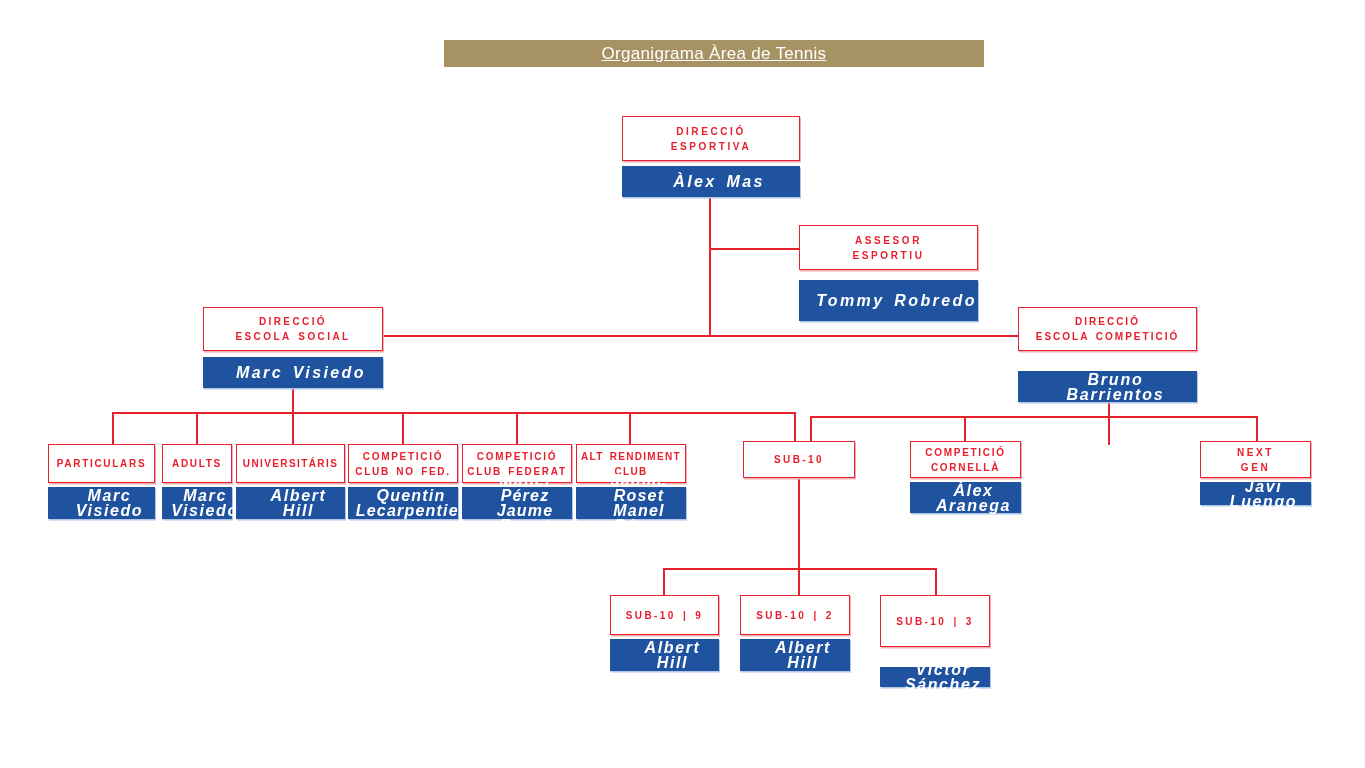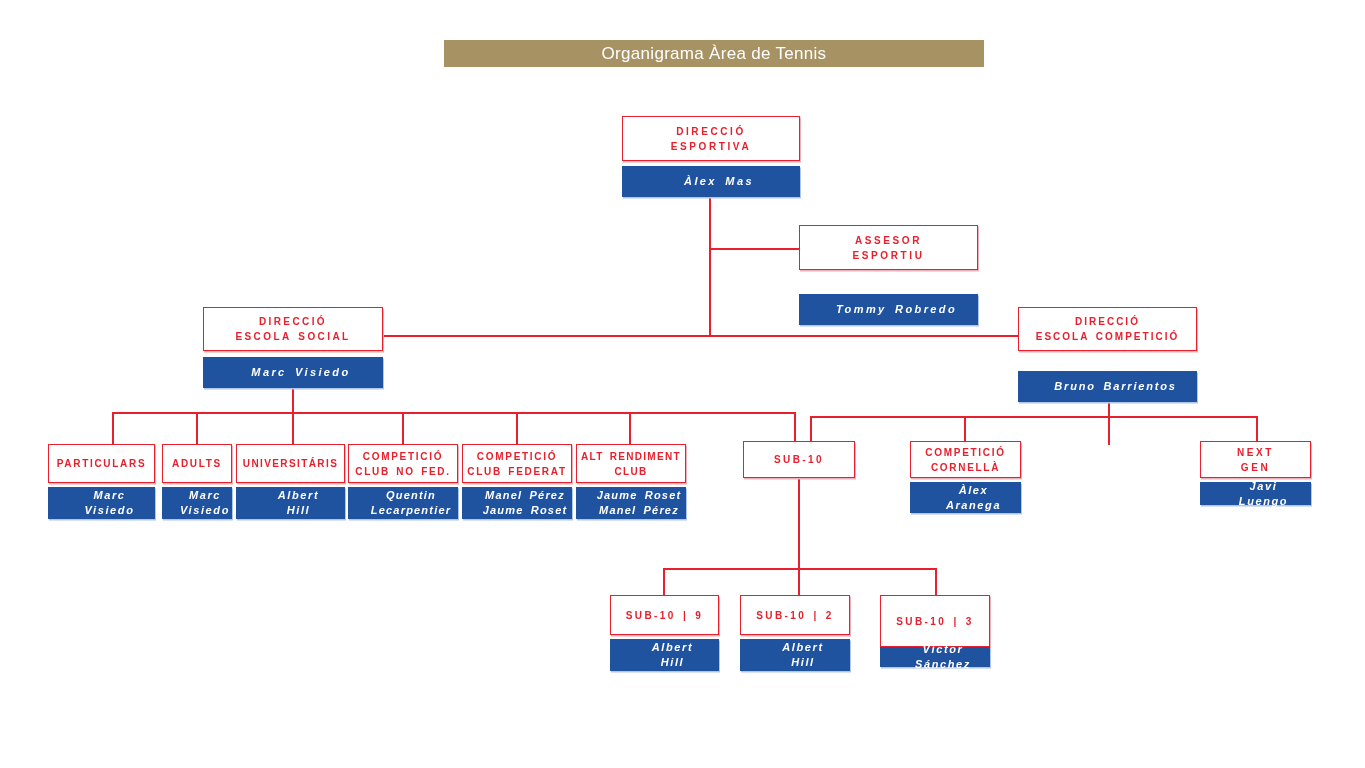--- a/index.html
+++ b/index.html
@@ -1,34 +1,34 @@
 <!DOCTYPE html>
 <html><head>
 <meta charset="utf-8">
 <style>
   html,body{margin:0;padding:0;background:#ffffff;font-family:"Liberation Sans",sans-serif;}
   .canvas{position:relative;width:1365px;height:768px;background:#ffffff;overflow:hidden;}
   .titlebar{
     position:absolute;left:444px;top:40px;width:540px;height:27px;
     background:#a79264;color:#ffffff;display:flex;align-items:center;justify-content:center;
-    font-size:17px;letter-spacing:.3px;z-index:3;
+    font-size:17px;letter-spacing:.3px;z-index:3;text-decoration:underline;
   }
   .line{position:absolute;background:#e8202d;z-index:1;}
   .node{position:absolute;z-index:2;}
   .label{
     box-sizing:border-box;width:100%;
     border:1.5px solid #e8202d;background:#ffffff;color:#e8202d;
     font-weight:bold;font-size:10px;line-height:15px;letter-spacing:1.7px;word-spacing:2px;
     display:flex;align-items:center;justify-content:center;text-align:center;
     white-space:pre-line;box-shadow:1px 1.5px 0 #f2aeb6;
   }
   .person{
     box-sizing:border-box;width:100%;
     background:#1f53a0;color:#ffffff;
-    font-weight:bold;font-style:italic;font-size:11px;line-height:15px;letter-spacing:1.6px;word-spacing:3px;
+    font-weight:bold;font-style:italic;font-size:16px;line-height:15px;letter-spacing:1.6px;word-spacing:3px;
     display:flex;align-items:center;justify-content:center;text-align:center;
     white-space:pre-line;box-shadow:1px 1.5px 0 #aec6e8;padding-left:16px;
   }
 </style>
 </head>
 <body>
 
 <div class="canvas">
 
   <div class="titlebar">
@@ -59,21 +59,21 @@
 
   <div class="node" style="left:622px;top:116px;width:178px">
     <div class="label" style="height:45px;letter-spacing:2.6px">DIRECCIÓ
 ESPORTIVA</div>
     <div class="person" style="height:31px;margin-top:5px;letter-spacing:2.4px">Àlex Mas</div>
   </div>
 
   <div class="node" style="left:799px;top:225px;width:179px">
     <div class="label" style="height:45px;letter-spacing:2.6px">ASSESOR
 ESPORTIU</div>
-    <div class="person" style="height:31px;margin-top:24px;letter-spacing:2.4px">Tommy Robredo</div>
+    <div class="person" style="height:41px;margin-top:10px;letter-spacing:2.4px">Tommy Robredo</div>
   </div>
 
   <div class="node" style="left:203px;top:307px;width:180px">
     <div class="label" style="height:44px;letter-spacing:2.4px">DIRECCIÓ
 ESCOLA SOCIAL</div>
     <div class="person" style="height:31px;margin-top:6px;letter-spacing:2.4px">Marc Visiedo</div>
   </div>
 
   <div class="node" style="left:1018px;top:307px;width:179px">
     <div class="label" style="height:44px;letter-spacing:2px">DIRECCIÓ
@@ -146,17 +146,17 @@
   </div>
 
   <div class="node" style="left:740px;top:595px;width:110px">
     <div class="label" style="height:40px;letter-spacing:2.4px">SUB-10 | 2</div>
     <div class="person" style="height:32px;margin-top:4px">Albert
 Hill</div>
   </div>
 
   <div class="node" style="left:880px;top:595px;width:110px">
     <div class="label" style="height:52px;letter-spacing:2.4px">SUB-10 | 3</div>
-    <div class="person" style="height:20px;margin-top:0">Víctor
+    <div class="person" style="height:20px;margin-top:20px">Víctor
 Sánchez</div>
   </div>
 
 </div>
 
 </body></html>

